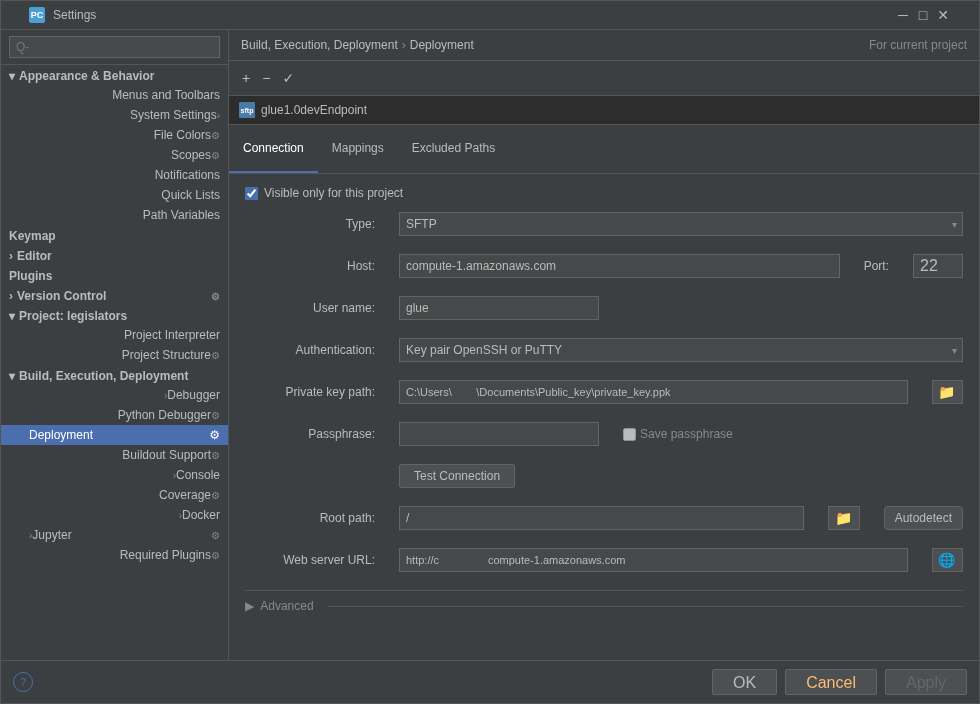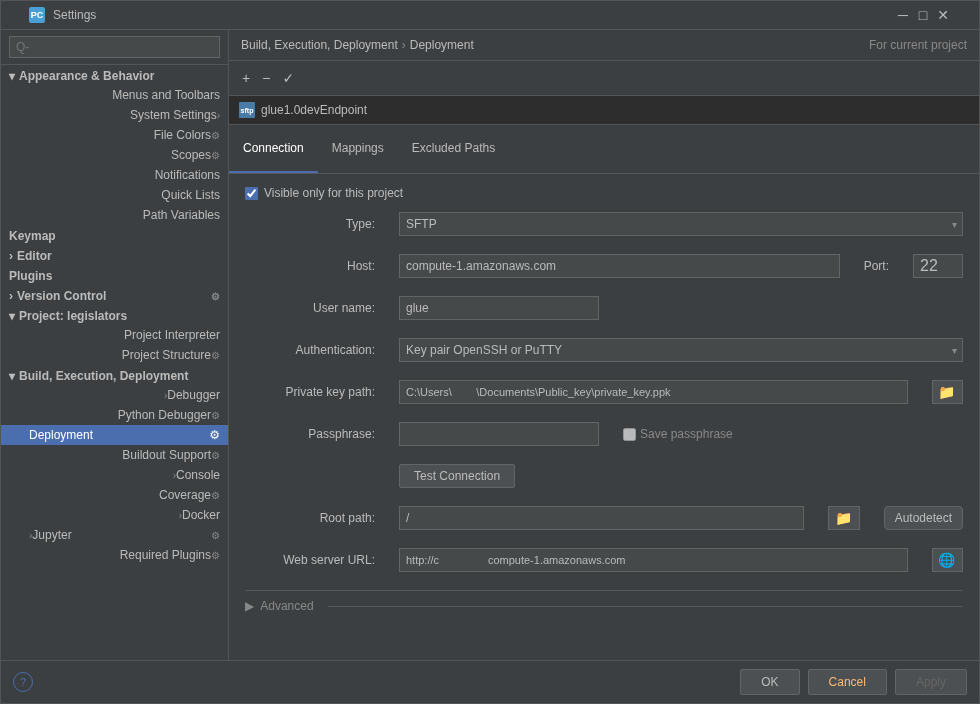--- a/index.html
+++ b/index.html
@@ -392,21 +392,21 @@
       justify-content: flex-end;
       padding: 8px 12px;
       gap: 8px;
       border-top: 1px solid #555;
       background: #3c3f41;
       flex-shrink: 0;
     }
 
     .btn-ok, .btn-cancel, .btn-apply {
       padding: 4px 20px;
-      font-size: 12px;
+      font-size: 16px;
       cursor: pointer;
       border-radius: 2px;
       height: 26px;
     }
 
     .btn-ok {
       background: #4c5052;
       border: 1px solid #646464;
       color: #bbb;
     }

